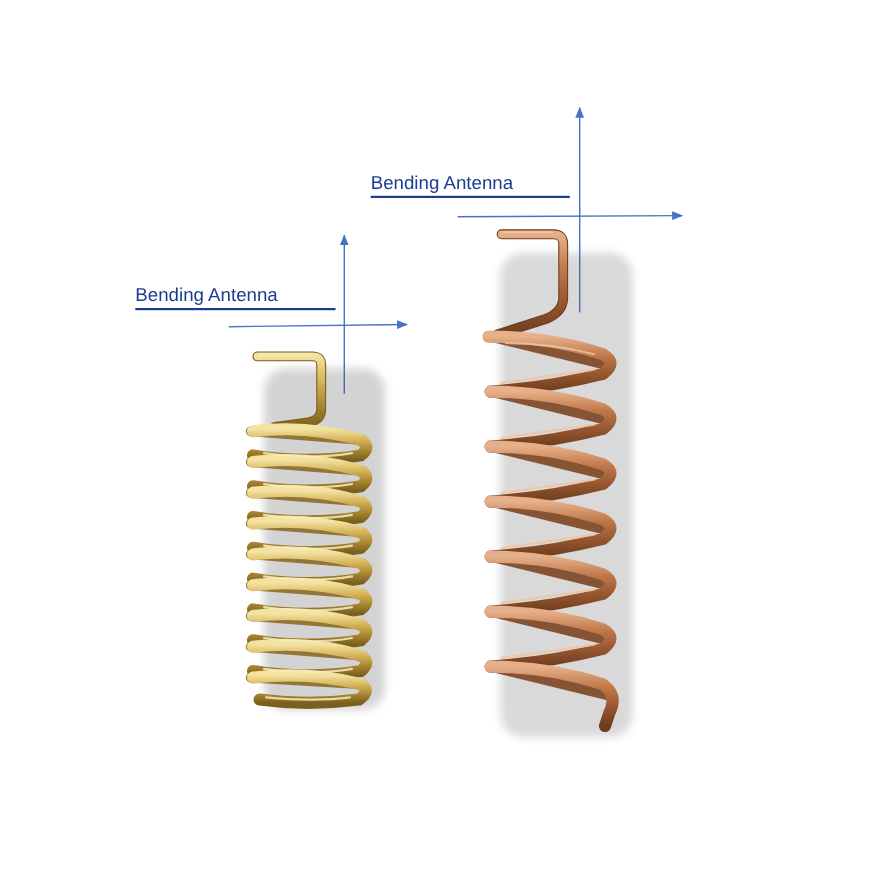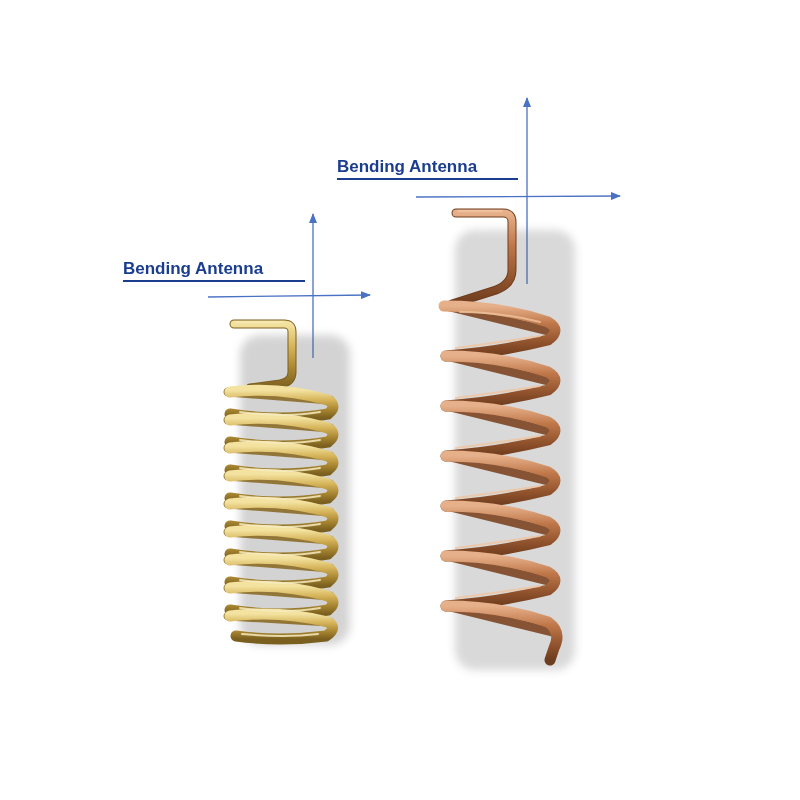--- a/index.html
+++ b/index.html
@@ -1,18 +1,18 @@
 <!DOCTYPE html>
 <html><head>
 <meta charset="utf-8">
 <style>
   html, body { margin: 0; padding: 0; background: #ffffff; }
   body { width: 800px; height: 800px; position: relative; overflow: hidden; font-family: "Liberation Sans", sans-serif; }
   .label {
-    position: absolute; font-family: "Liberation Sans", sans-serif; font-weight: bold;
+    position: absolute; font-family: "Liberation Sans", sans-serif; font-weight: normal;
     font-size: 17px; color: #1a3d8f; white-space: nowrap; line-height: 1;
   }
   .underline { position: absolute; height: 2px; background: #1a3d8f; }
   .stage { position: absolute; left: 0; top: 0; width: 800px; height: 800px; }
 </style>
 </head>
 <body>
 
 <div class="stage">
   <svg width="800" height="800" viewBox="0 0 800 800" xmlns="http://www.w3.org/2000/svg">

